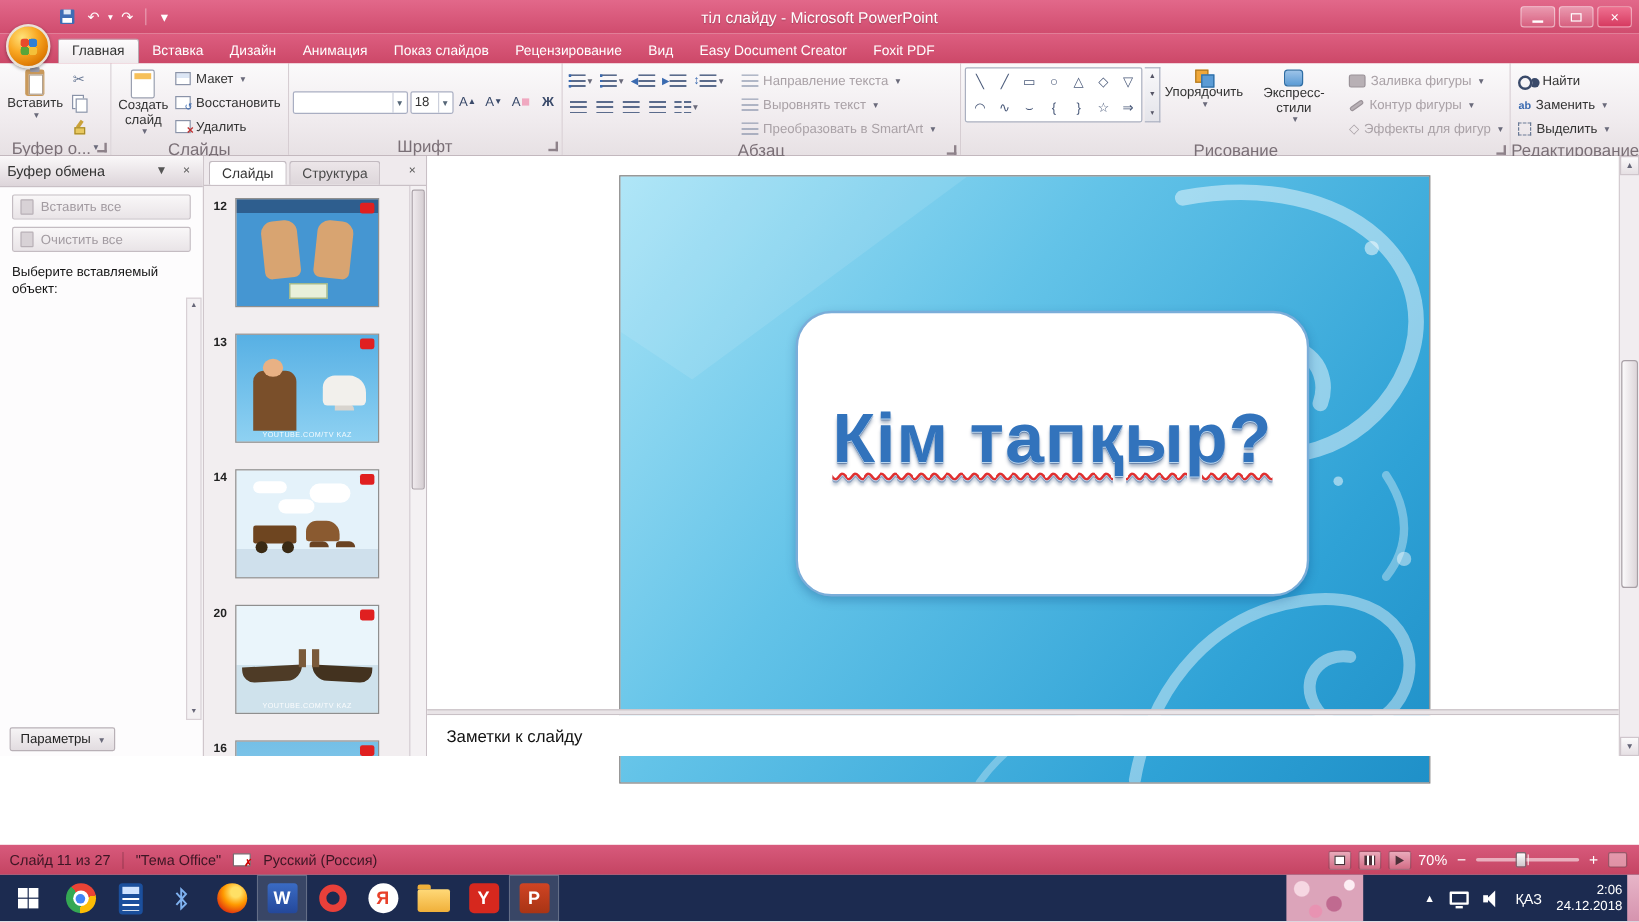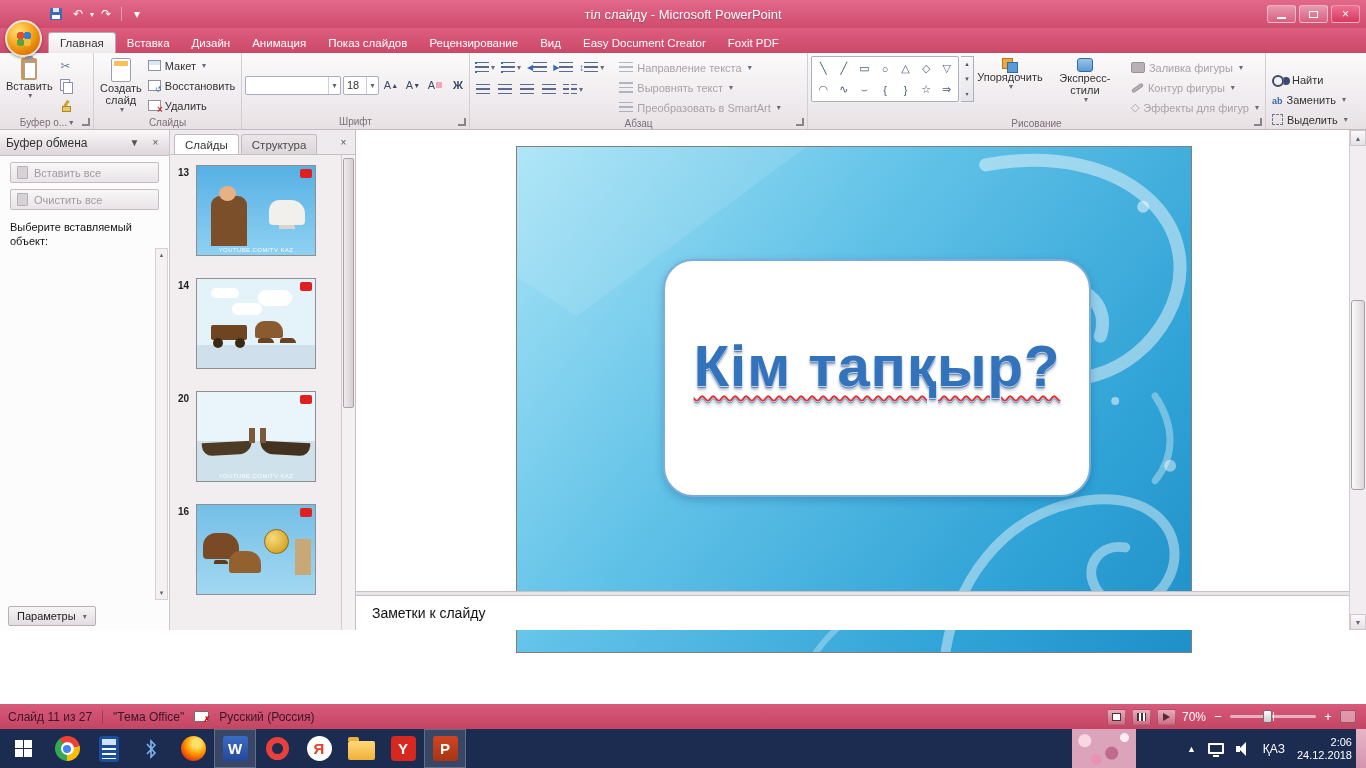--- a/index.html
+++ b/index.html
@@ -30,21 +30,21 @@
  radial-gradient(circle at 75% 25%,#2f7fd4 0 4px,transparent 4px),
  radial-gradient(circle at 25% 75%,#5aa53a 0 4px,transparent 4px),
  radial-gradient(circle at 75% 75%,#f4c03a 0 4px,transparent 4px)}
 .tab{padding:4px 11px 4px;font-size:11.5px;color:#fff;border-radius:3px 3px 0 0;white-space:nowrap}
 .tab.active{background:linear-gradient(#fdfcfd,#efe9ec);color:#333;border:1px solid #b8aab2;border-bottom:none}
 
 
 #ribbon{position:absolute;top:53px;left:0;right:0;height:77px;background:#f3eff1;border-bottom:1px solid #c3b8be;display:flex}
 .group{position:relative;border-right:1px solid #d6cdd2;background:linear-gradient(#fbfafb,#f0ebee 62%,#e7e1e4);display:flex;flex-direction:column}
 .gbody{flex:1;display:flex;align-items:flex-start;padding:3px 3px 0}
-.glabel{height:15px;font-size:10px;color:#7a6f76;display:flex;align-items:center;justify-content:center;position:relative}
+.glabel{height:15px;font-size:14px;color:#7a6f76;display:flex;align-items:center;justify-content:center;position:relative}
 .lnch{position:absolute;right:3px;bottom:3px;width:8px;height:8px;border-right:2px solid #8e828a;border-bottom:2px solid #8e828a}
 .bigbtn{display:flex;flex-direction:column;align-items:center;font-size:11px;color:#333;padding:2px 3px;text-align:center;line-height:1.1;border-radius:3px}
 .srow{display:flex;align-items:center;gap:4px;height:19px;font-size:11px;color:#333;padding:0 3px;white-space:nowrap}
 .dd::after{content:"▾";font-size:8px;margin-left:2px;color:#6a6a7a}
 .tool{min-width:20px;height:19px;border-radius:2px;display:flex;align-items:center;justify-content:center;font-size:11px;color:#3a4a6a;padding:0 2px}
 .disabled{color:#a9a1a6}
 .combo{height:19px;border:1px solid #a9aec2;background:#fff;border-radius:2px;display:flex;align-items:center;font-size:11px;color:#333;padding-left:3px}
 .combo .car{margin-left:auto;width:12px;height:100%;border-left:1px solid #ccd0dc;display:flex;align-items:center;justify-content:center}
 .combo .car::after{content:"▾";font-size:8px;color:#567}
 .rowflex{display:flex;align-items:center;gap:2px}
@@ -448,21 +448,21 @@
         </div>
       </div>
       <div class="glabel">
           <span>Рисование</span>
           <span class="lnch"></span>
         </div>
     </div>
 
     <div class="group" style="flex:1;border-right:none">
       <div class="gbody">
-        <div class="colflex" style="margin-top:14px">
+        <div class="colflex" style="margin-top:2px">
           <span class="srow">
               <span class="ic-find"></span>
               <span>Найти</span>
             </span>
           <span class="srow dd">
               <span class="ic-repl"></span>
               <span>Заменить</span>
             </span>
           <span class="srow dd">
               <span class="ic-sel"></span>
@@ -505,20 +505,29 @@
       </div>
     </div>
 
     <div id="slidespanel">
       <div class="ptabs">
         <span class="ptab active">Слайды</span>
         <span class="ptab inactive">Структура</span>
         <span class="ptclose">×</span>
       </div>
       <div class="thumbs">
+        <div class="titem">
+          <span class="tnum">12</span>
+          <div class="thumb t12">
+            <span class="h1"></span>
+              <span class="h2"></span>
+              <span class="money"></span>
+            <span class="badge"></span>
+          </div>
+        </div>
         <div class="titem">
           <span class="tnum">13</span>
           <div class="thumb t13">
             <span class="man"></span>
               <span class="face"></span>
               <span class="goat"></span>
             <span class="badge"></span>
             <span class="wm">YOUTUBE.COM/TV KAZ</span>
           </div>
         </div>

